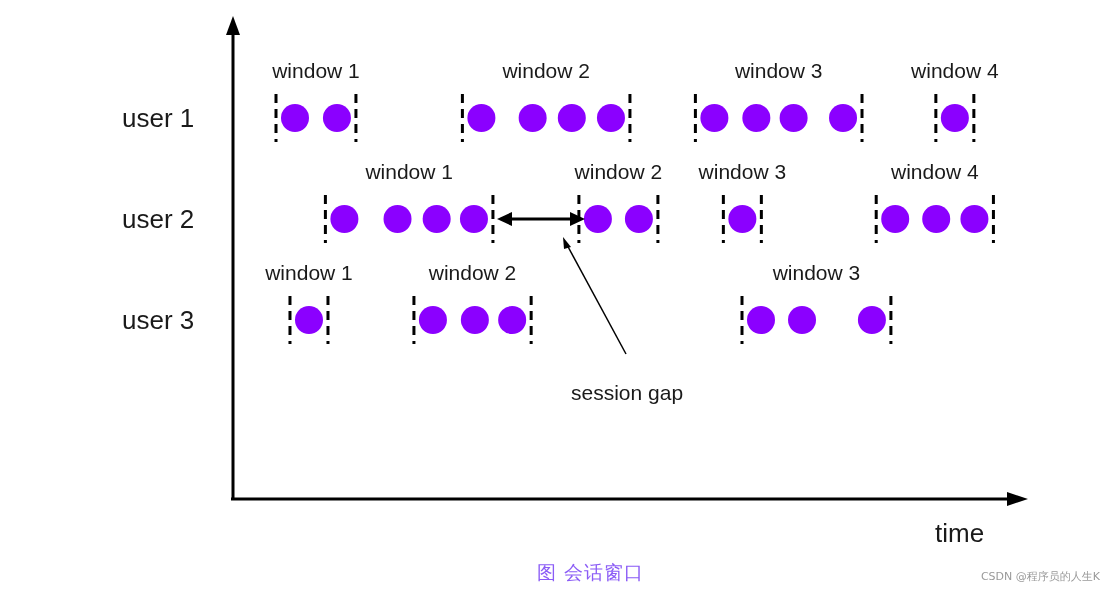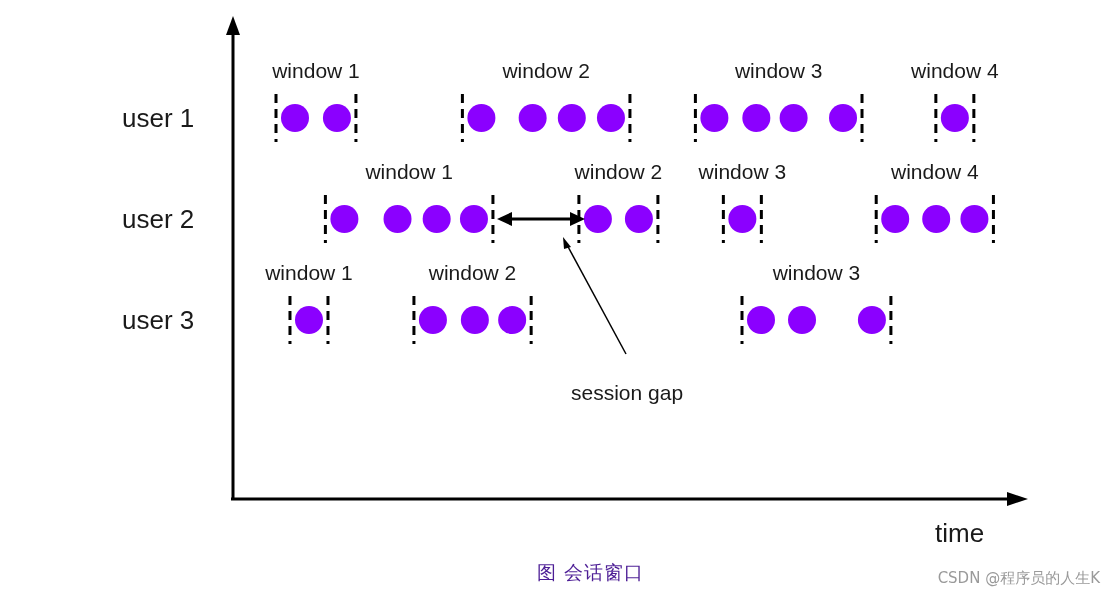--- a/index.html
+++ b/index.html
@@ -1,20 +1,20 @@
 <!DOCTYPE html>
 <html><head>
 <meta charset="utf-8">
 <style>
   html, body { margin: 0; padding: 0; background: #ffffff; }
   body { width: 1114px; height: 600px; position: relative; overflow: hidden; }
   #diagram { position: absolute; left: 0; top: 0; }
   .lbl { font-family: "Liberation Sans", sans-serif; fill: #1a1a1a; }
-  .caption { position: absolute; left: 537px; top: 560px; font-family: "DejaVu Serif", "Liberation Serif", serif; font-size: 19px; color: #4c1d95; letter-spacing: 1px; }
-  .watermark { position: absolute; right: 14px; top: 569px; font-family: "DejaVu Sans", sans-serif; font-size: 15px; color: #9a9a9a; }
+  .caption { position: absolute; left: 537px; top: 560px; font-family: "DejaVu Serif", "Liberation Serif", serif; font-size: 19px; color: #8b5cf6; letter-spacing: 1px; }
+  .watermark { position: absolute; right: 14px; top: 569px; font-family: "DejaVu Sans", sans-serif; font-size: 11px; color: #9a9a9a; }
 </style>
 </head>
 <body>
 
 <svg id="diagram" width="1114" height="560">
   <defs>
     <marker id="arrowBig" markerWidth="10" markerHeight="10" refX="8" refY="5" orient="auto" markerUnits="userSpaceOnUse">
       <path d="M0,0 L10,5 L0,10 z" fill="#000"></path>
     </marker>
   </defs>

